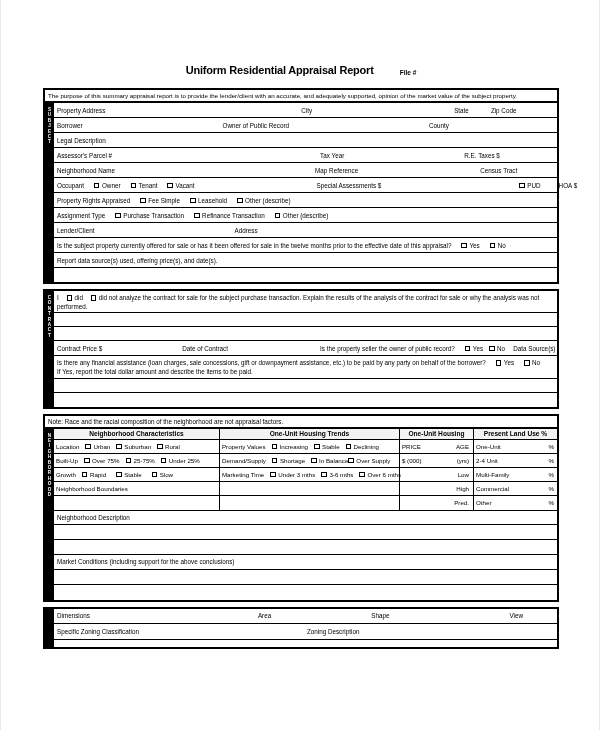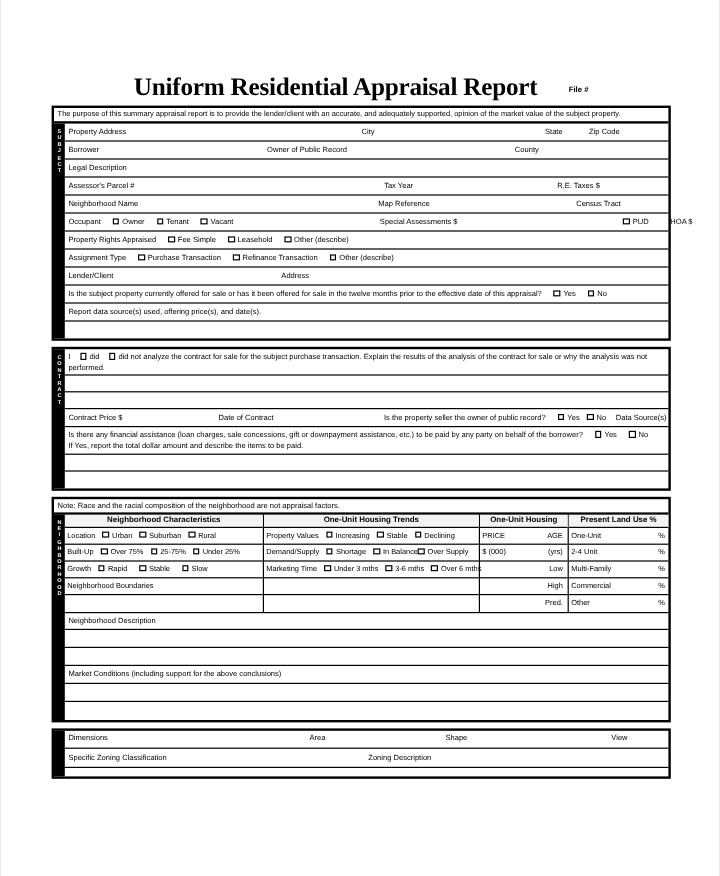--- a/index.html
+++ b/index.html
@@ -26,25 +26,24 @@
     box-sizing: border-box;
   }
   .title-bar {
     position: absolute;
     left: 0; top: 60px;
     width: 600px;
     text-align: center;
   }
   .doc-title {
     display: inline-block;
-    font-size: 21px;
+    font-size: 11px;
     font-weight: bold;
     letter-spacing: -0.2px;
     vertical-align: middle;
-    font-family: Liberation Serif, serif;
   }
   .file-num {
     display: inline-block;
     font-size: 6.5px;
     font-weight: bold;
     margin-left: 26px;
     vertical-align: middle;
     position: relative;
     top: 3px;
   }

